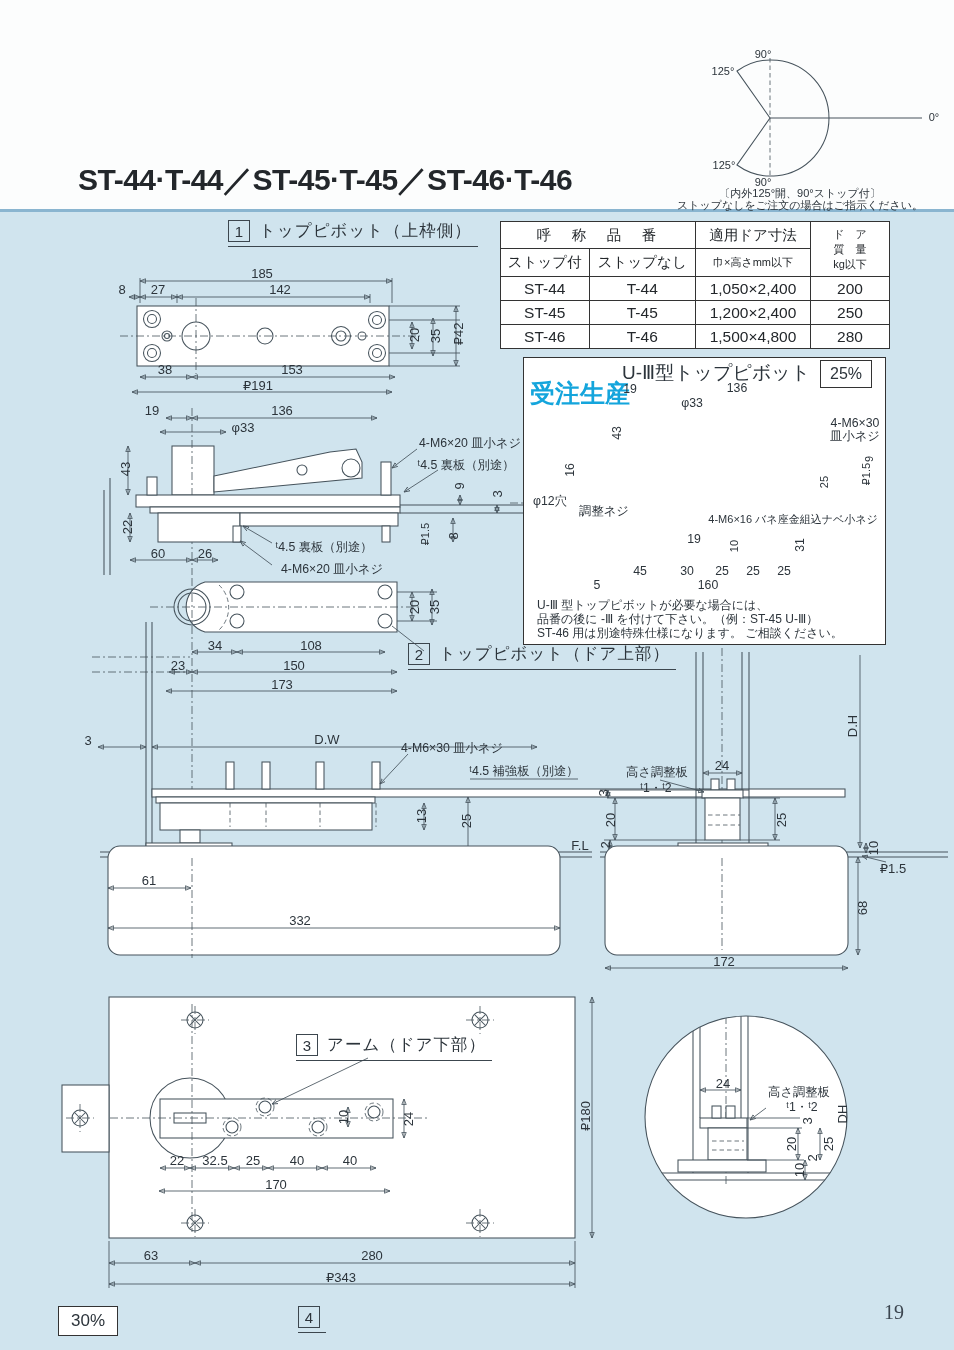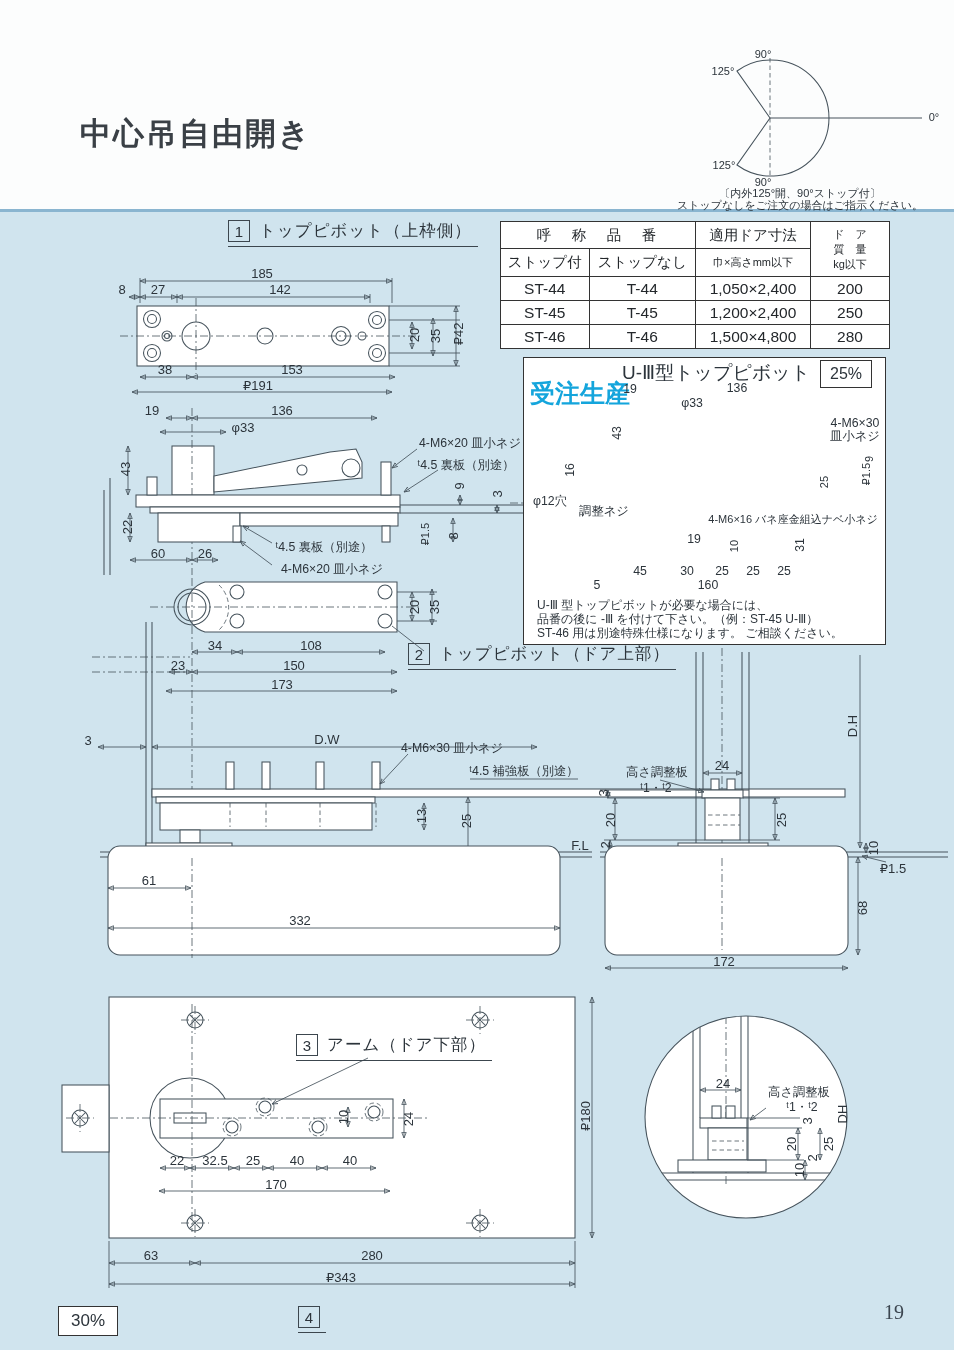--- a/index.html
+++ b/index.html
@@ -335,21 +335,21 @@
       <line x1="766" y1="1108" x2="750" y2="1120" class="ae"></line>
       <line x1="747" y1="1118" x2="800" y2="1118" class="dim"></line>
       <line x1="747" y1="1128" x2="802" y2="1128" class="dim"></line>
       <line x1="747" y1="1160" x2="804" y2="1160" class="dim"></line>
       <line x1="798" y1="1128" x2="798" y2="1160" class="dl"></line>
       <line x1="820" y1="1128" x2="820" y2="1160" class="dl"></line>
       <line x1="805" y1="1160" x2="805" y2="1180" class="dl"></line>
     </g>
   </svg>
 
-  <div class="abs title" style="left:80px;top:118px">中心吊自由開き</div>
+  <div class="abs models" style="left:78px;top:165px">ST-44·T-44／ST-45·T-45／ST-46·T-46</div>
 
   <div>
     <span class="lbl sm" style="left:763px;top:54px">90°</span>
     <span class="lbl sm" style="left:723px;top:71px">125°</span>
     <span class="lbl sm" style="left:934px;top:117px">0°</span>
     <span class="lbl sm" style="left:724px;top:165px">125°</span>
     <span class="lbl sm" style="left:763px;top:182px">90°</span>
     <span class="lbl sm" style="left:800px;top:193px">〔内外125°開、90°ストップ付〕</span>
     <span class="lbl sm" style="left:800px;top:205px">ストップなしをご注文の場合はご指示ください。</span>
   </div>

